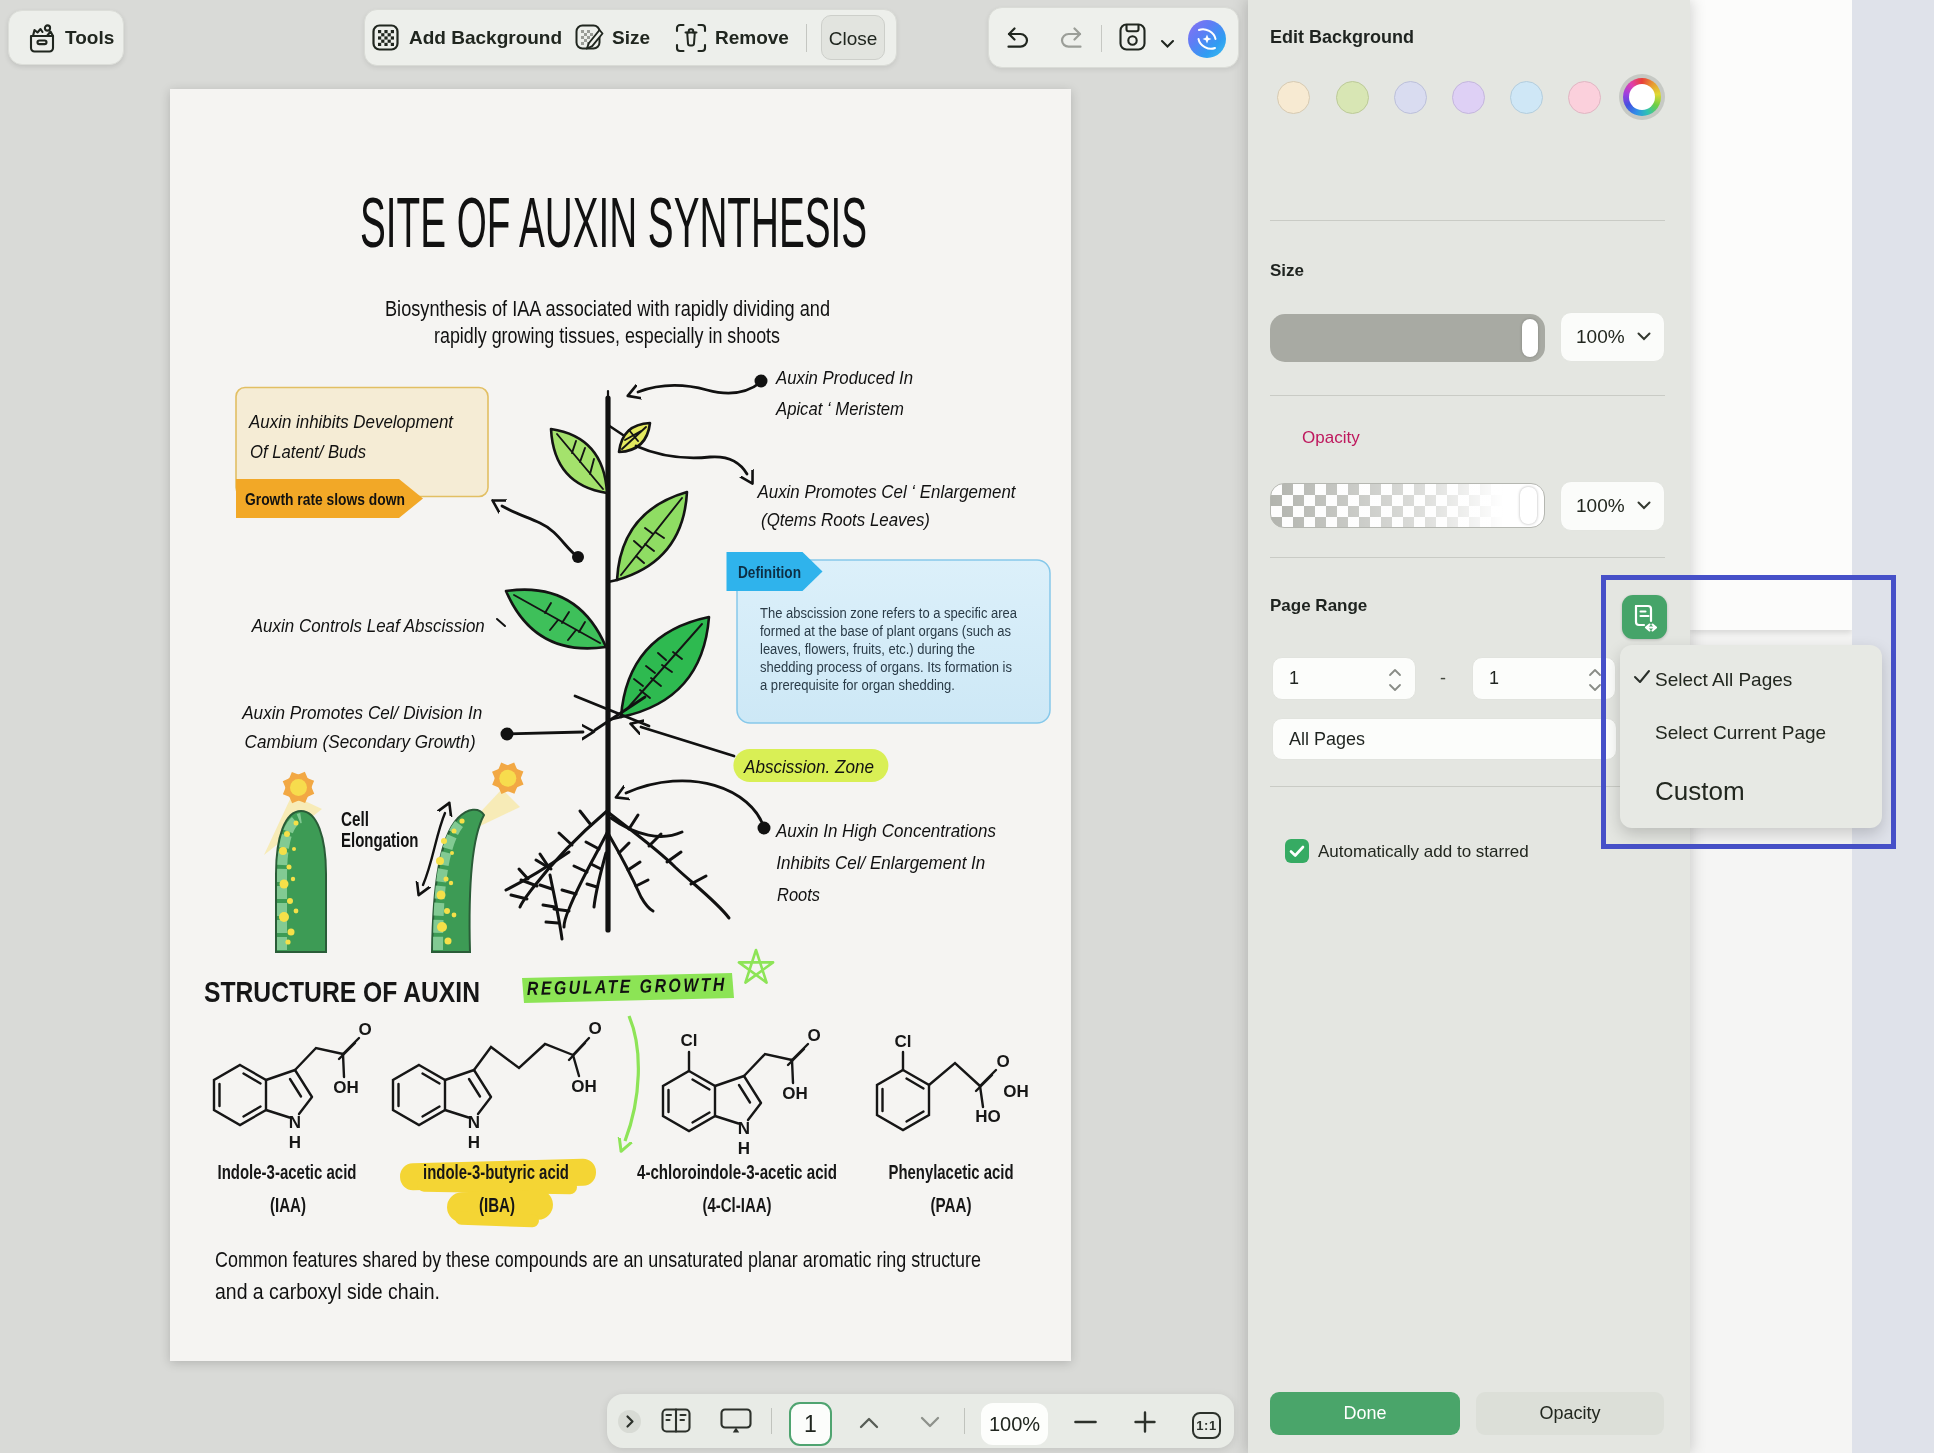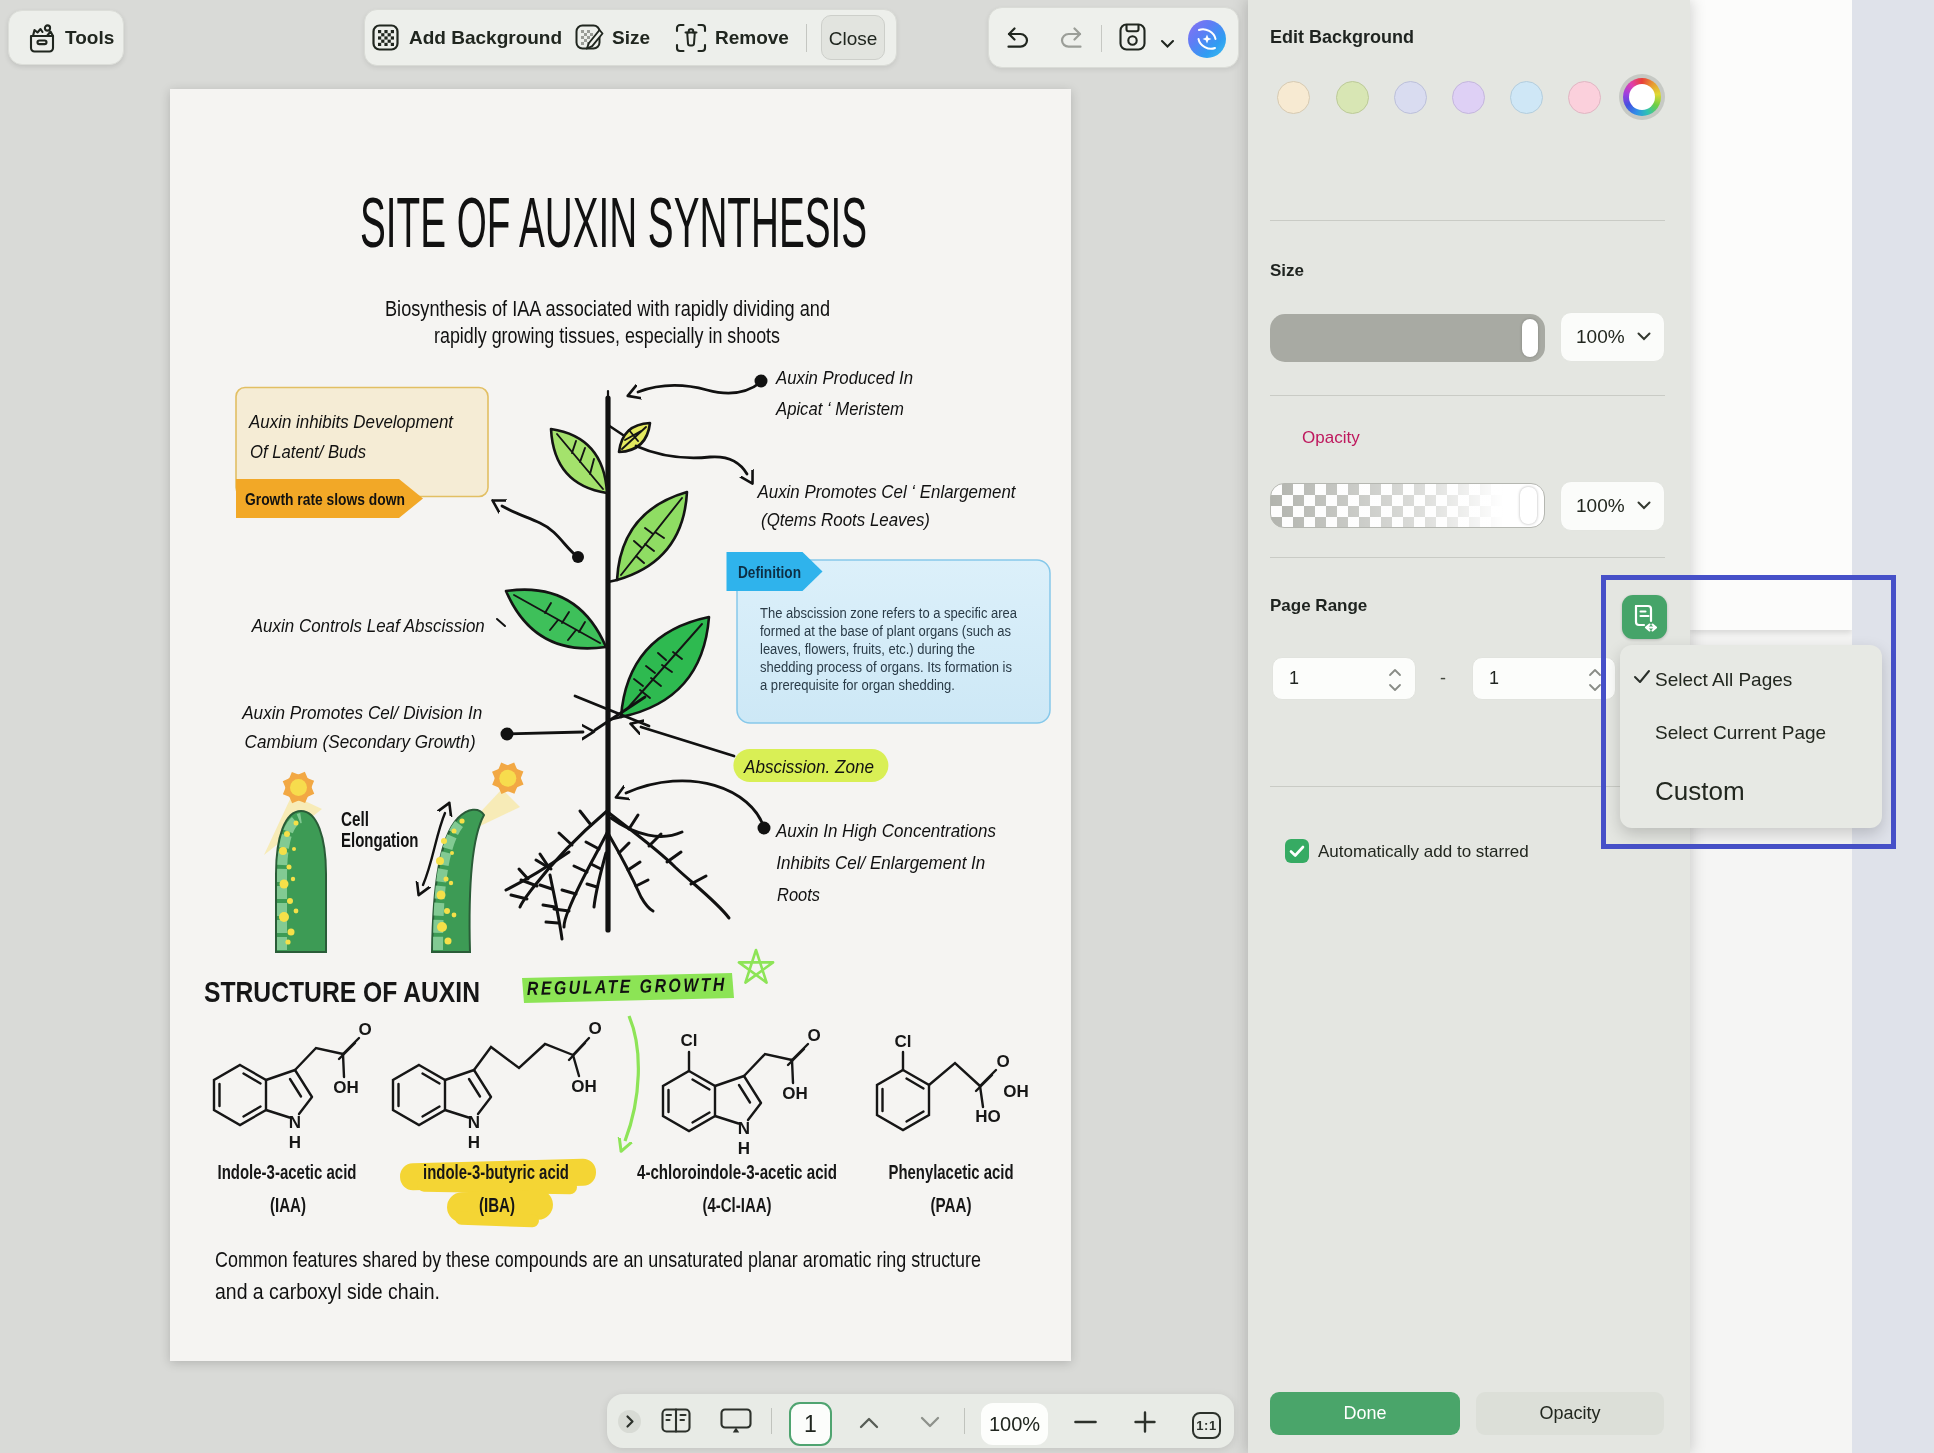--- a/index.html
+++ b/index.html
@@ -335,20 +335,23 @@
       </svg>
   </div>
   <div class="abs" style="left:192px; top:668px; font-size:18px; color:#44493f;">-</div>
   <div class="abs" style="left:224px; top:657px; width:144px; height:43px; background:#fcfdfb; border-radius:10px; border:1px solid #e1e3de;">
     <span style="position:absolute;left:16px;top:10px;font-size:18px;">1</span>
     <svg style="position:absolute;right:12px;top:8px;" width="16" height="28" viewBox="0 0 16 28">
         <path d="M3 9 L8 4 L13 9" fill="none" stroke="#898c86" stroke-width="1.8" stroke-linecap="round" stroke-linejoin="round"></path>
         <path d="M3 19 L8 24 L13 19" fill="none" stroke="#898c86" stroke-width="1.8" stroke-linecap="round" stroke-linejoin="round"></path>
       </svg>
   </div>
+  <div class="abs" style="left:24px; top:718px; width:345px; height:42px; background:#fcfdfb; border-radius:10px; border:1px solid #e1e3de;">
+    <span style="position:absolute;left:16px;top:10px;font-size:18px;">All Pages</span>
+  </div>
   <div class="abs" style="left:22px; top:786px; width:395px; height:1px; background:#c9cbc5;"></div>
 
   <div class="abs" style="left:37px; top:839px; width:24px; height:24px; background:#36ab63; border-radius:6px;">
     <svg width="24" height="24" viewBox="0 0 24 24">
         <path d="M6 12.5 L10.2 16.5 L18 8" fill="none" stroke="#ffffff" stroke-width="2.6" stroke-linecap="round" stroke-linejoin="round"></path>
       </svg>
   </div>
   <div class="abs" style="left:70px; top:842px; font-size:17px; color:#22271f;">Automatically add to starred</div>
 
   <div class="abs" style="left:22px; top:1392px; width:190px; height:43px; background:#4aa56a; border-radius:9px; text-align:center; line-height:43px; font-size:18px; color:#ffffff;">Done</div>

